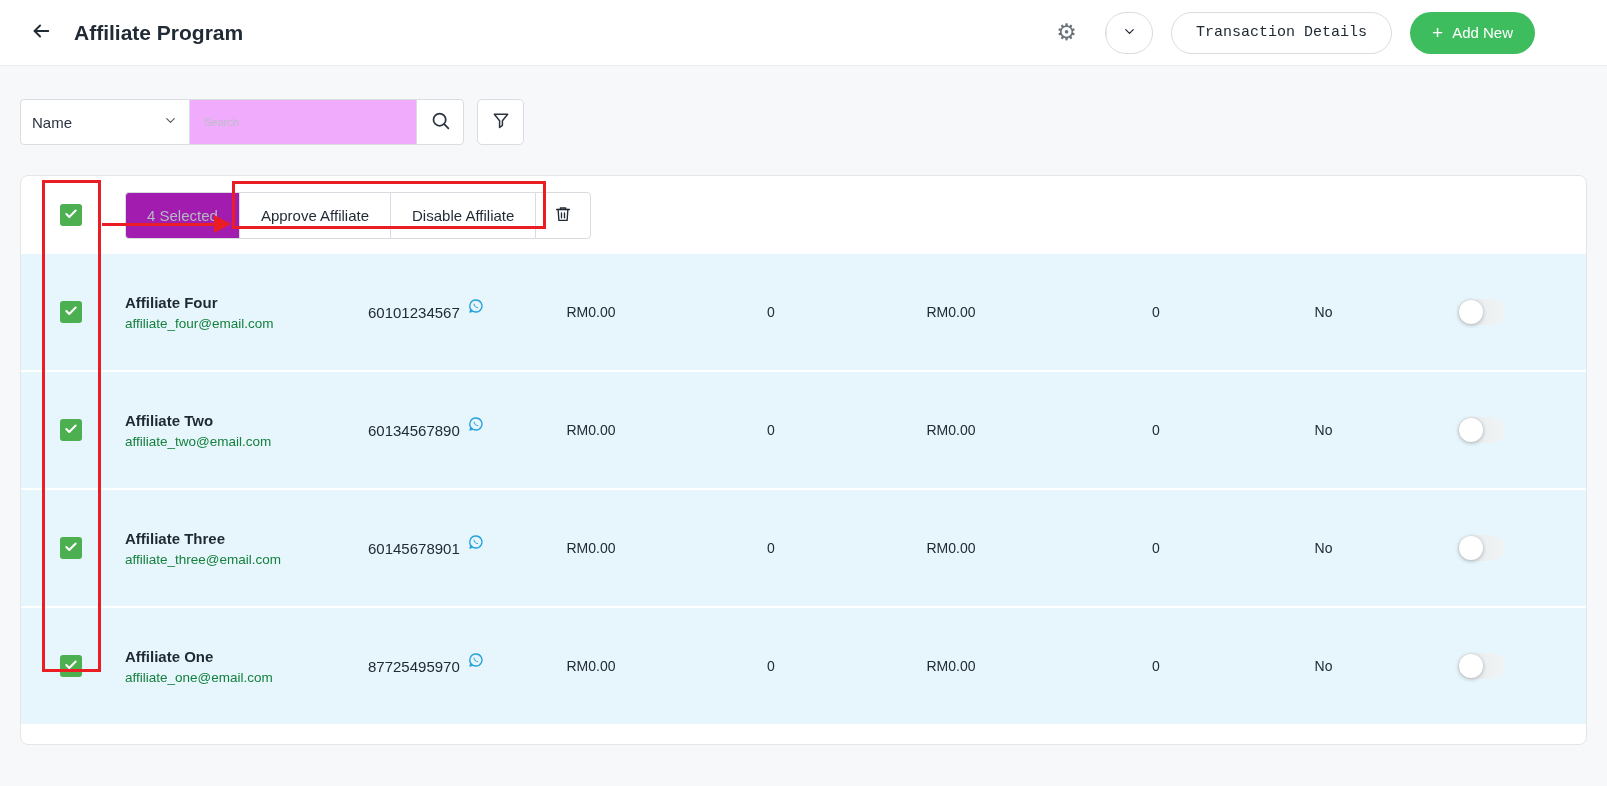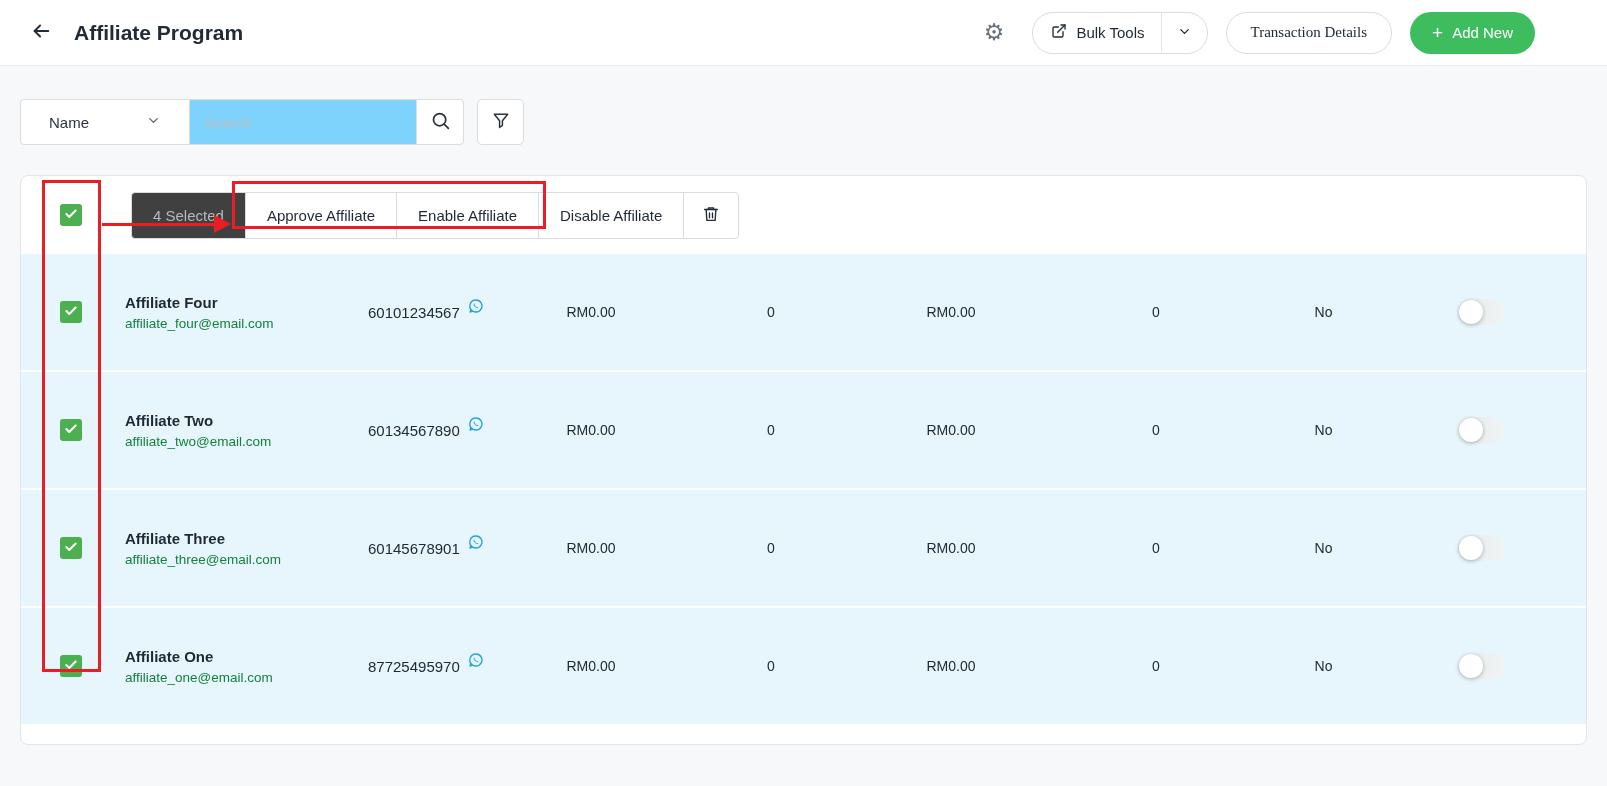--- a/index.html
+++ b/index.html
@@ -20,43 +20,43 @@
   .back-btn {
     width:34px; height:34px; border:none; background:transparent; cursor:pointer;
     display:flex; align-items:center; justify-content:center;
   }
   .page-title { font-size:21px; font-weight:700; color:#212b36; margin-left:16px; }
   .topbar-right { margin-left:auto; margin-right:48px; display:flex; align-items:center; gap:18px; }
   .icon-btn { border:none; background:transparent; cursor:pointer; display:flex; align-items:center; justify-content:center; }
   .pill {
     display:flex; align-items:center; background:#fff; border:1px solid #d9dde1;
     border-radius:22px; height:42px; font-size:15px; color:#212b36; cursor:pointer;
-    font-family:Liberation Serif, serif;
+    font-family:Liberation Mono, monospace;
   }
   .bulk-tools-group { display:flex; align-items:stretch; border:1px solid #d9dde1; border-radius:22px; background:#fff; height:42px; overflow:hidden; }
   .bulk-tools-main { display:flex; align-items:center; gap:9px; padding:0 16px 0 18px; border:none; background:transparent; font-size:15px; color:#212b36; cursor:pointer; font-family:inherit; }
   .bulk-tools-caret { display:flex; align-items:center; padding:0 15px; border:none; border-left:1px solid #e2e5e8; background:transparent; cursor:pointer; }
   .transaction-btn { padding:0 24px; }
   .add-new-btn {
     display:flex; align-items:center; gap:9px; height:42px; padding:0 22px;
     background:#3ebd5f; color:#fff; border:none; border-radius:22px;
     font-size:15px; cursor:pointer; font-family:inherit;
   }
   .plus-glyph { font-size:19px; line-height:1; font-weight:400; }
 
   
   .filter-row { display:flex; align-items:center; margin:33px 0 0 20px; }
   .field-select {
     width:170px; height:46px; background:#fff; border:1px solid #d9dde1;
     border-radius:4px 0 0 4px; display:flex; align-items:center; justify-content:space-between;
-    padding:0 28px; font-size:15px; color:#2b3440; cursor:pointer;
+    padding:0 11px; font-size:15px; color:#2b3440; cursor:pointer;
   }
   .search-input {
     width:226px; height:46px; border:1px solid #d9dde1; border-left:none; border-right:none;
-    padding:0 14px; font-size:15px; font-family:inherit; color:#2b3440; outline:none; background:#7dd3fc;
+    padding:0 14px; font-size:11px; font-family:inherit; color:#2b3440; outline:none; background:#f0abfc;
   }
   .search-input::placeholder { color:#b9bfc5; }
   .search-btn {
     width:48px; height:46px; background:#fff; border:1px solid #d9dde1; border-radius:0 4px 4px 0;
     cursor:pointer; display:flex; align-items:center; justify-content:center;
   }
   .filter-btn {
     width:47px; height:46px; margin-left:13px; background:#fff; border:1px solid #d9dde1;
     border-radius:5px; cursor:pointer; display:flex; align-items:center; justify-content:center;
   }
@@ -71,21 +71,21 @@
   .checkbox {
     width:22px; height:22px; background:#4caf50; border-radius:3px; cursor:pointer;
     display:flex; align-items:center; justify-content:center; border:none;
   }
   .bb-group { display:flex; align-items:center; }
   .bb-btn {
     height:47px; padding:0 21px; border:1px solid #d8dce0; background:#fff;
     font-size:15px; color:#1f2933; margin-left:-1px; cursor:pointer; font-family:inherit;
     display:flex; align-items:center;
   }
-  .bb-btn.disabled-look { border-radius:4px 0 0 4px; color:#b3bac0; background:#404040; margin-left:10px; cursor:default; }
+  .bb-btn.disabled-look { border-radius:4px 0 0 4px; color:#b3bac0; background:#a21caf; margin-left:4px; cursor:default; }
   .bb-btn.trash { border-radius:0 4px 4px 0; padding:0 18px; }
 
   
   .t-row {
     display:grid;
     grid-template-columns:100px 245px 135px 180px 180px 180px 230px 105px 1fr;
     align-items:center;
     height:118px; background:#e7f6fc; border-bottom:2px solid #ffffff;
   }
   .name-cell { display:flex; flex-direction:column; justify-content:center; gap:5px; padding-left:4px; }
@@ -127,30 +127,20 @@
     </span>
   </button>
   <div class="page-title">Affiliate Program</div>
 
   <div class="topbar-right">
     <button class="icon-btn" style="margin-right:10px;">
       <span style="font-size:23px;color:#6a737c;line-height:1;">⚙</span>
     </button>
 
     <div class="bulk-tools-group">
-      <button class="bulk-tools-main">
-        <span>
-          <svg width="16" height="16" viewBox="0 0 24 24" fill="none" stroke="#212b36" stroke-width="2" stroke-linecap="round" stroke-linejoin="round">
-              <path d="M18 13v6a2 2 0 0 1-2 2H5a2 2 0 0 1-2-2V8a2 2 0 0 1 2-2h6"></path>
-              <polyline points="15 3 21 3 21 9"></polyline>
-              <line x1="10" y1="14" x2="21" y2="3"></line>
-            </svg>
-        </span>
-        <span>Bulk Tools</span>
-      </button>
       <button class="bulk-tools-caret">
         <span>
           <svg width="15" height="15" viewBox="0 0 24 24" fill="none" stroke="#212b36" stroke-width="2" stroke-linecap="round" stroke-linejoin="round">
               <polyline points="6 9 12 15 18 9"></polyline>
             </svg>
         </span>
       </button>
     </div>
 
     <button class="pill transaction-btn">
@@ -199,21 +189,20 @@
         <span>
           <svg width="14" height="14" viewBox="0 0 24 24" fill="none" stroke="#fff" stroke-width="3.5" stroke-linecap="round" stroke-linejoin="round">
               <polyline points="20 6 9 17 4 12"></polyline>
             </svg>
         </span>
       </button>
     </div>
     <div class="bb-group">
       <button class="bb-btn disabled-look">4 Selected</button>
       <button class="bb-btn">Approve Affiliate</button>
-      <button class="bb-btn">Enable Affiliate</button>
       <button class="bb-btn">Disable Affiliate</button>
       <button class="bb-btn trash">
         <span>
           <svg width="18" height="18" viewBox="0 0 24 24" fill="none" stroke="#212b36" stroke-width="1.8" stroke-linecap="round" stroke-linejoin="round">
               <path d="M3.5 6h17"></path>
               <path d="M8.5 6V4h7v2"></path>
               <path d="M5.5 6l1 14.5h11l1-14.5"></path>
               <path d="M10 10.5v6.5M14 10.5v6.5"></path>
             </svg>
         </span>

